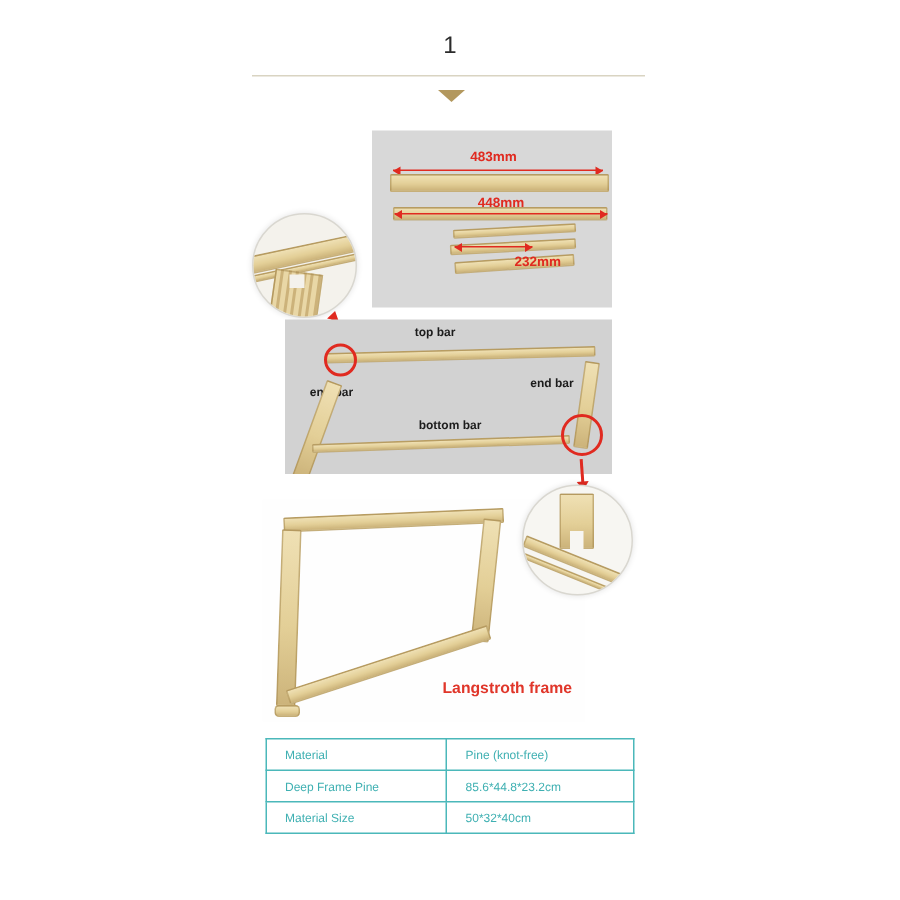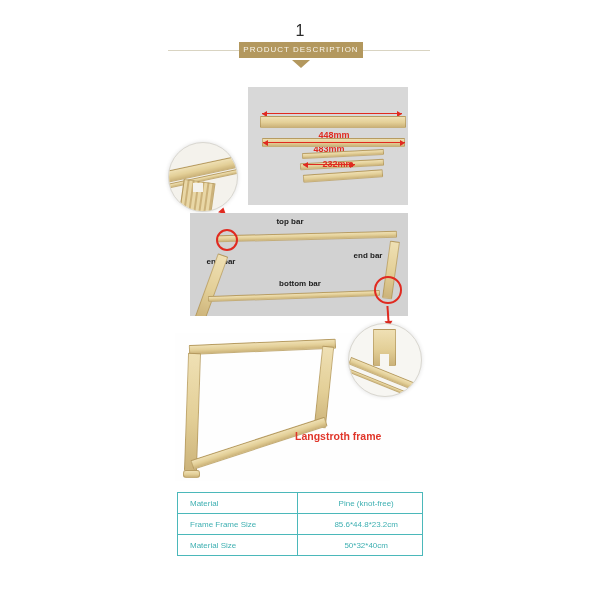--- a/index.html
+++ b/index.html
@@ -41,54 +41,53 @@
   .redarrow { position:absolute; width:2px; background:#e02a20; }
   .redarrow .head { position:absolute; left:-3px; width:0; height:0;
         border-left:4px solid transparent; border-right:4px solid transparent; }
   .redarrow.up .head { top:-5px; border-bottom:6px solid #e02a20; }
   .redarrow.down .head { bottom:-5px; border-top:6px solid #e02a20; }
 
   
   .inset { position:absolute; border-radius:50%; overflow:hidden; background:#f4f2ec;
            border:1px solid #d9d7d0; box-shadow:0 0 4px rgba(0,0,0,.12); }
 
-  .caption { position:absolute; left:295px; top:430px; width:90px; color:#e0362a;
+  .caption { position:absolute; left:295px; top:453px; width:90px; color:#e0362a;
              font-size:10.5px; font-weight:bold; }
 
   
   .spec { position:absolute; left:177px; top:492px; width:246px; border-collapse:collapse; }
   .spec td { border:1px solid #4bb8ba; height:21px; font-size:8px; color:#3fb0b2;
              padding:0 0 0 12px; vertical-align:middle; background:#ffffff; }
   .spec td.c1 { width:121px; }
-  .spec td.c2 { width:125px;text-align:center; }
+  .spec td.c2 { width:125px; }
 
   .groove { background:repeating-linear-gradient(90deg,#e9d7a6 0 3px,#ccb27a 3px 5px);
             border:1px solid rgba(158,128,68,.5); position:absolute; }
 </style>
 </head>
 <body>
 
 <div id="canvas">
 
   <div class="section-num">1</div>
   <div class="divider"></div>
-  <div class="banner">PRODUCT DESCRIPTION</div>
   <div class="chevron"></div>
 
   <div class="photo photo1">
-    <div class="dimlabel" style="left:45px; top:12px; width:72px;margin-top:45px;">483mm</div>
+    <div class="dimlabel" style="left:45px; top:12px; width:72px;">483mm</div>
     <div class="dimline" style="left:14px; top:26px; width:140px;"></div>
     <div class="wood" style="left:12px; top:29px; width:146px; height:12px;"></div>
 
     <div class="dimlabel" style="left:50px; top:43px; width:72px; z-index:3;">448mm</div>
     <div class="dimline" style="left:15px; top:55px; width:142px; z-index:2;"></div>
     <div class="wood" style="left:14px; top:51px; width:143px; height:9px;"></div>
 
     <div class="wood" style="left:54px; top:64px; width:82px; height:6px; transform:rotate(-3deg);"></div>
-    <div class="dimlabel" style="left:54px; top:72px; width:72px; z-index:3;">232mm</div>
+    <div class="dimlabel" style="left:54px; top:82px; width:72px; z-index:3;text-align:right;">232mm</div>
     <div class="dimline" style="left:55px; top:77px; width:52px; z-index:2;"></div>
     <div class="wood" style="left:52px; top:74px; width:84px; height:7px; transform:rotate(-3deg);"></div>
     <div class="wood" style="left:55px; top:85px; width:80px; height:8px; transform:rotate(-4deg);"></div>
   </div>
 
   <div class="inset" style="left:168px; top:142px; width:70px; height:70px;">
     <div class="wood" style="left:-6px; top:20px; width:82px; height:12px; transform:rotate(-12deg);"></div>
     <div class="wood" style="left:-6px; top:33px; width:82px; height:5px; transform:rotate(-12deg);"></div>
     <div class="groove" style="left:12px; top:38px; width:32px; height:38px; transform:rotate(8deg);"></div>
     <div style="position:absolute; left:24px; top:40px; width:10px; height:9px; background:#f4f2ec;"></div>
@@ -136,21 +135,21 @@
 
   <div class="caption">Langstroth frame</div>
 
   <table class="spec">
     <tbody>
         <tr>
       <td class="c1">Material</td>
       <td class="c2">Pine (knot-free)</td>
     </tr>
     <tr>
-      <td class="c1">Frame Frame Size</td>
+      <td class="c1">Deep Frame Pine</td>
       <td class="c2">85.6*44.8*23.2cm</td>
     </tr>
     <tr>
       <td class="c1">Material Size</td>
       <td class="c2">50*32*40cm</td>
     </tr>
   </tbody>
     </table>
 
 </div>

